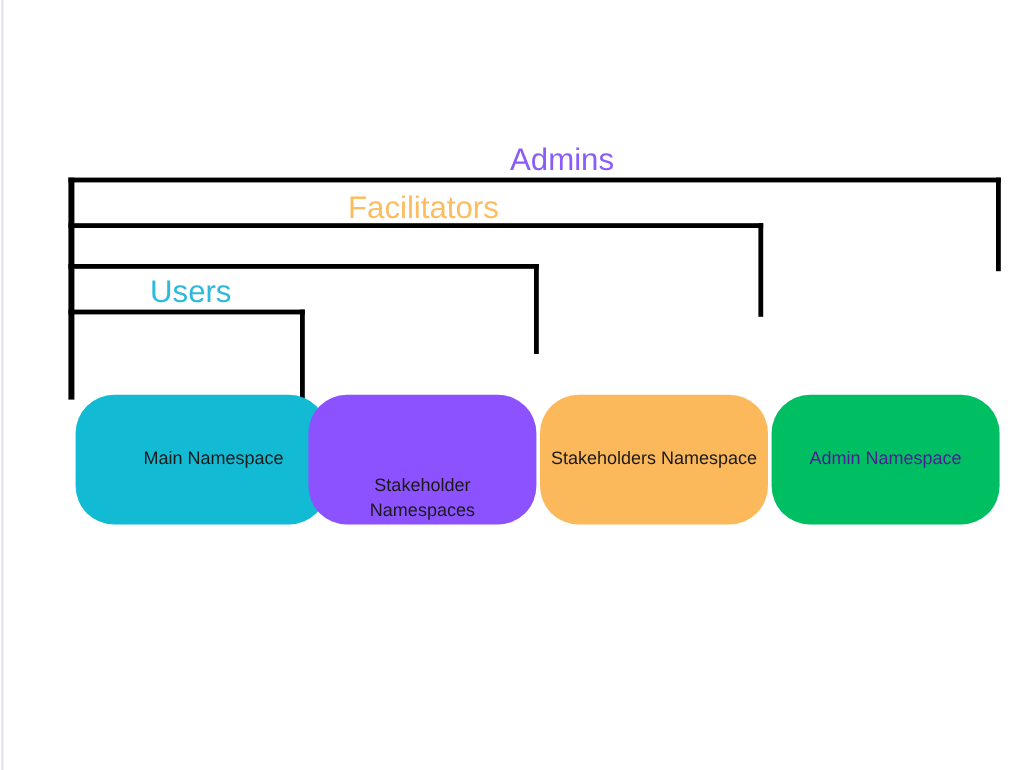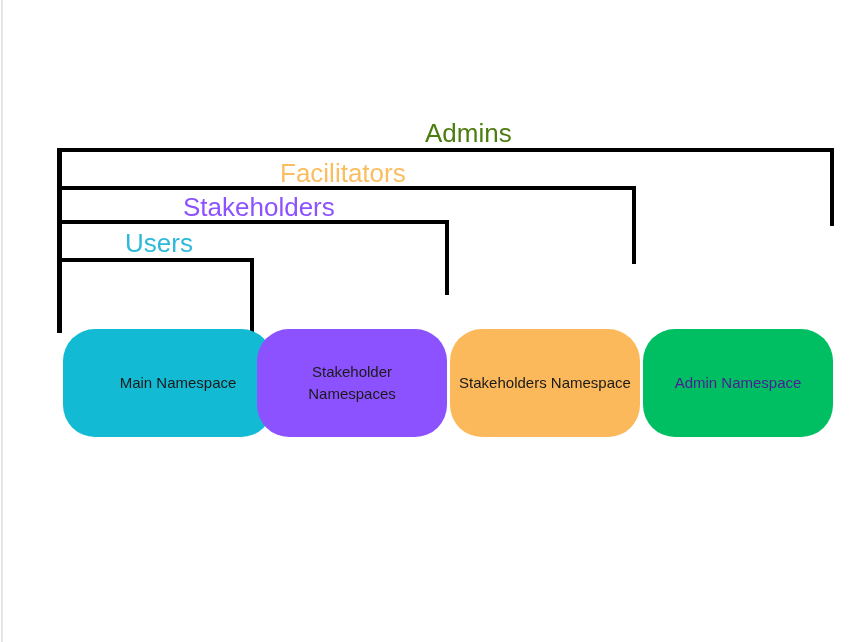--- a/index.html
+++ b/index.html
@@ -43,68 +43,67 @@
 
   
   .bracket-label {
     position: absolute;
     font-size: 26px;
     line-height: 1;
     font-weight: 400;
     white-space: nowrap;
   }
   .label-admins        { left: 425px; top: 120px; }
-  .label-facilitators  { left: 280px; top: 160px; }
+  .label-facilitators  { left: 290px; top: 160px; }
   .label-stakeholders  { left: 183px; top: 194px; }
   .label-users         { left: 125px; top: 230px; text-align: right; }
 
   
   .ns-box {
     position: absolute;
     top: 329px;
     width: 190px;
     height: 108px;
     border-radius: 32px;
     display: flex;
     align-items: center;
     justify-content: center;
     text-align: center;
     font-size: 15px;
     line-height: 1.45;
   }
   .ns-box .ns-label { display: block; }
   .box-main        { left: 63px; }
-  .box-stakeholder { left: 257px; }
+  .box-stakeholder { left: 257px; align-items: flex-end; }
   .box-facilitator { left: 450px; }
   .box-admin       { left: 643px; }
   .box-main .ns-label,
   .box-facilitator .ns-label,
   .box-admin .ns-label { white-space: nowrap; }
   .box-stakeholder .ns-label { max-width: 112px; }
 </style>
 </head>
 <body>
 
 <div class="canvas">
 
   <div class="edge-line" style="background-color: rgb(226, 229, 234);"></div>
 
   <div class="line vline vline-left"></div>
 
   <div class="line hline hline-admins"></div>
   <div class="line vline vline-admins"></div>
-  <div class="bracket-label label-admins" style="color: #4d7c0f;">Admins</div>
+  <div class="bracket-label label-admins" style="color: #8b5cf6;">Admins</div>
 
   <div class="line hline hline-facilitators"></div>
   <div class="line vline vline-facilitators"></div>
   <div class="bracket-label label-facilitators" style="color: rgb(251, 189, 95);">Facilitators</div>
 
   <div class="line hline hline-stakeholders"></div>
   <div class="line vline vline-stakeholders"></div>
-  <div class="bracket-label label-stakeholders" style="color: rgb(140, 82, 255);">Stakeholders</div>
 
   <div class="line hline hline-users"></div>
   <div class="line vline vline-users"></div>
   <div class="bracket-label label-users" style="color: rgb(44, 185, 218);">Users</div>
 
   <div class="ns-box box-main" style="background-color: rgb(18, 186, 212); padding-left: 20px;">
     <span class="ns-label" style="color: rgb(26, 26, 26);">Main Namespace</span>
   </div>
 
   <div class="ns-box box-stakeholder" style="background-color: rgb(140, 82, 255);">

